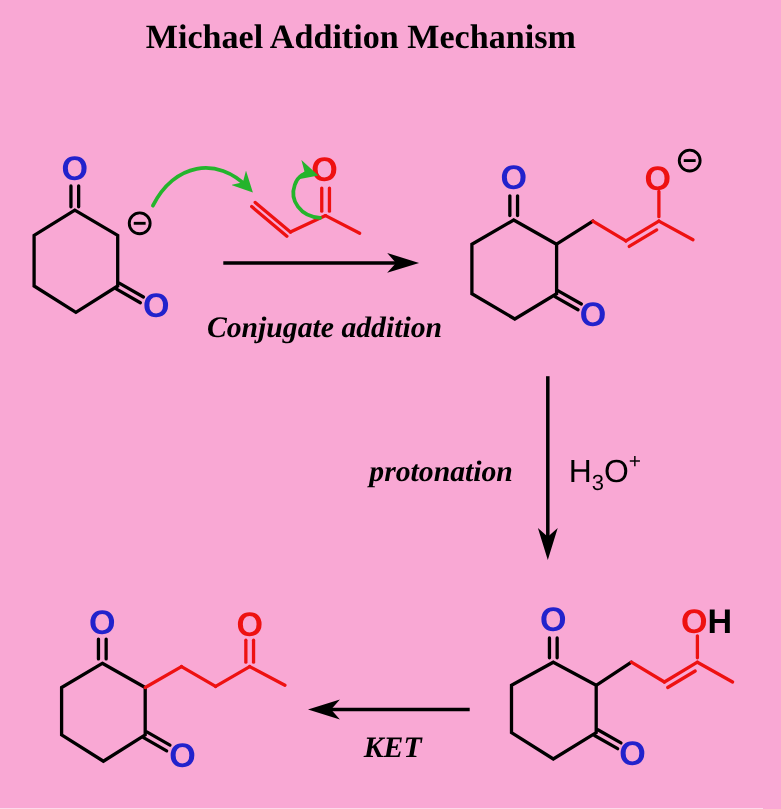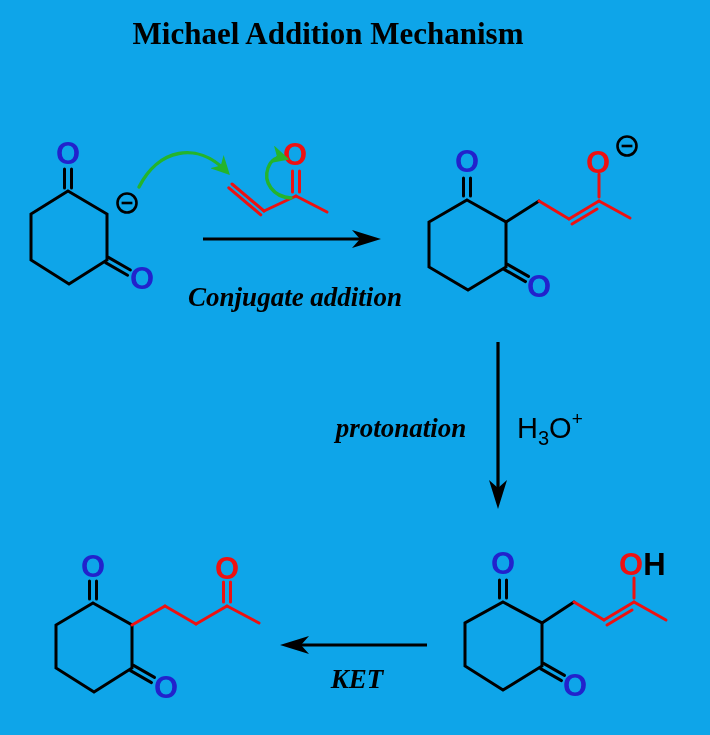--- a/index.html
+++ b/index.html
@@ -1,16 +1,16 @@
 <!DOCTYPE html>
 <html><head>
 <meta charset="utf-8">
 <style>
   html,body{margin:0;padding:0;background:#ffffff;}
-  .stage{position:relative;width:710px;height:735px;background:#0ea5e9;overflow:hidden;}
+  .stage{position:relative;width:710px;height:735px;background:#f9a8d4;overflow:hidden;}
   svg{display:block;}
   .t-title{font-family:"Liberation Serif", serif;font-weight:bold;font-size:31px;}
   .t-step{font-family:"Liberation Serif", serif;font-weight:bold;font-style:italic;font-size:27px;}
   .t-atom{font-family:"Liberation Sans", sans-serif;font-weight:bold;font-size:31px;}
   .t-reagent{font-family:"Liberation Sans", sans-serif;font-weight:normal;font-size:29px;}
 </style>
 </head>
 <body>
 
 <div class="stage">

